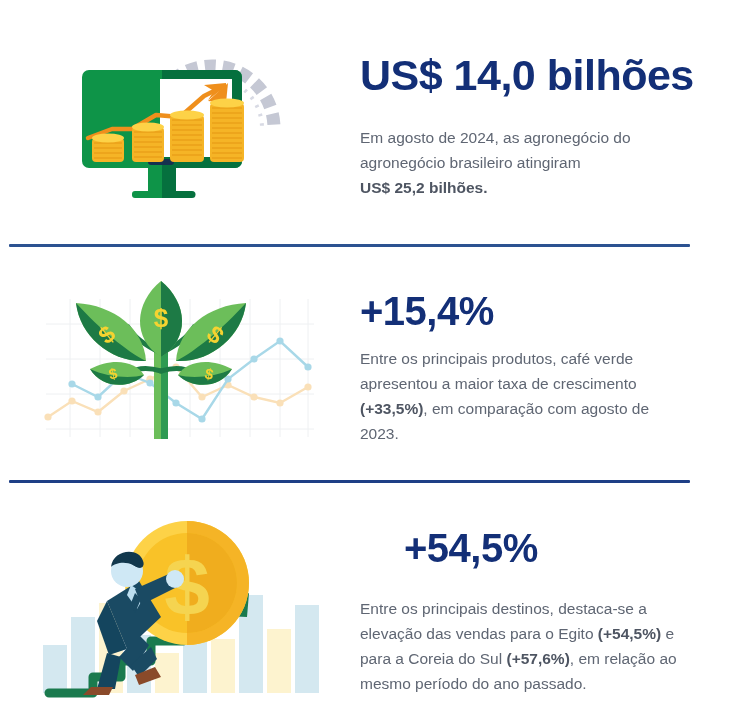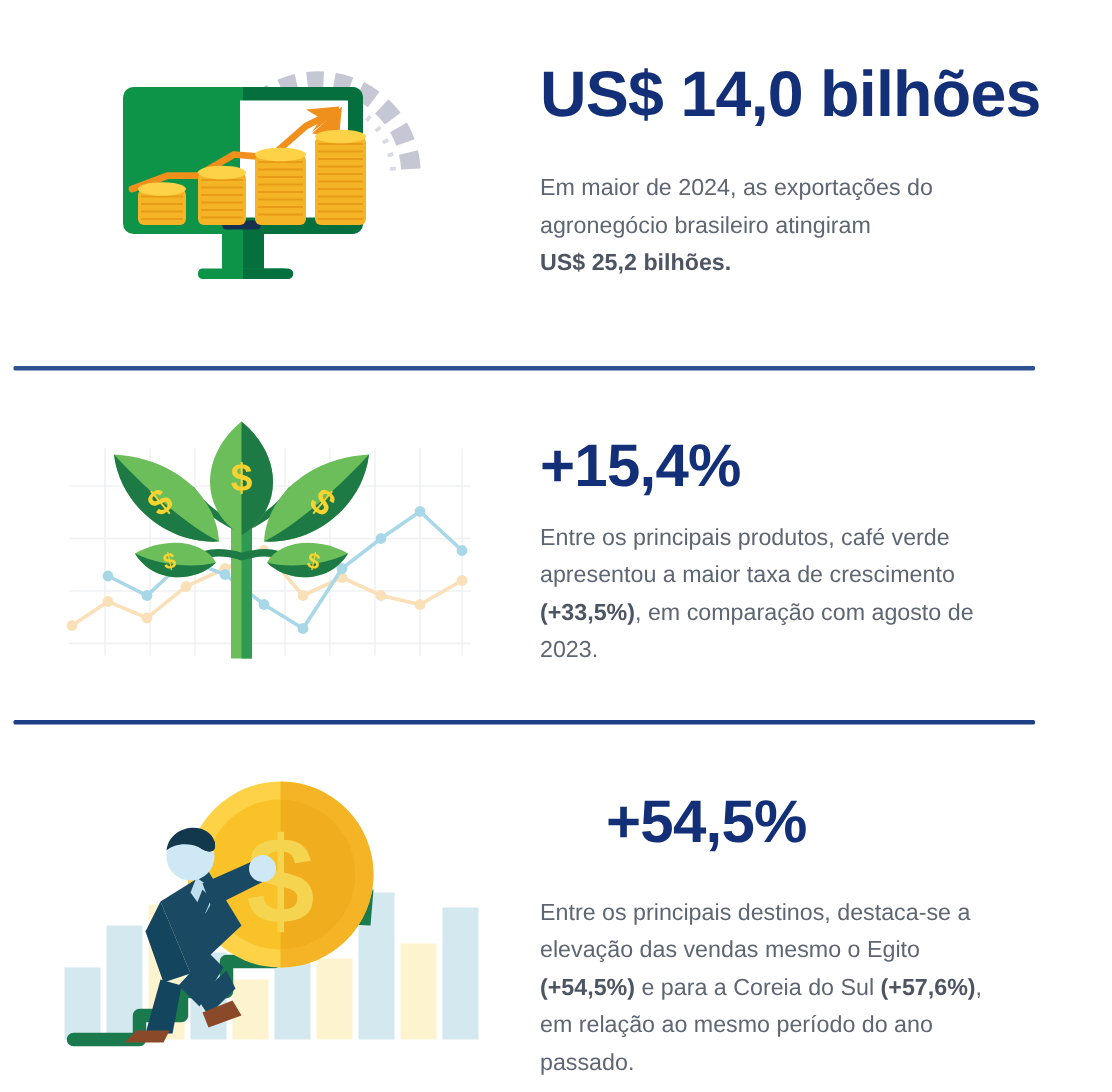--- a/index.html
+++ b/index.html
@@ -43,21 +43,21 @@
   }
   .divider.d2 { background: #1e3f86; }
 
   svg { display: block; overflow: visible; }
 </style>
 </head>
 <body>
 
 <div class="page">
 
-  <div class="block" style="top:16px;height:185px;">
+  <div class="block" style="top:28px;height:185px;">
     <div class="art-col">
       <svg width="220" height="175" viewBox="0 0 220 175">
 
         <g>
           <path d="M80 95 A 62 62 0 1 1 204 95" fill="none" stroke="#c5c8d4" stroke-width="13" stroke-dasharray="11 7"></path>
           <path d="M92 95 A 50 50 0 1 1 192 95" fill="none" stroke="#d8dae4" stroke-width="4" stroke-dasharray="2.5 7"></path>
         </g>
 
         <g>
           <rect x="12" y="37" width="160" height="98" rx="7" fill="#0e9448"></rect>
@@ -131,21 +131,21 @@
               <line x1="142" y1="125" x2="172" y2="125"></line>
             </g>
             <ellipse cx="157" cy="70" rx="17" ry="4.5" fill="#fdd247"></ellipse>
           </g>
         </g>
       </svg>
     </div>
     <div class="txt-col">
       <div class="headline h-big" style="margin-top:26px;">US$ 14,0 bilhões</div>
       <div class="body-txt" style="margin-top:28px;">
-        <span>Em maior de 2024, as exportações do</span><br>
+        <span>Em agosto de 2024, as agronegócio do</span><br>
         <span>agronegócio brasileiro atingiram</span><br>
         <b>US$ 25,2 bilhões.</b>
       </div>
     </div>
   </div>
 
   <div class="divider" style="top:244px;"></div>
 
   <div class="block" style="top:275px;height:180px;">
     <div class="art-col">
@@ -305,18 +305,18 @@
 
           <circle cx="92" cy="54" r="16" fill="#cfe8f5"></circle>
           <path d="M76 50 C 78 32 104 30 108 44 C 110 52 104 52 98 48 C 90 44 80 46 76 50 Z" fill="#12384d"></path>
           <path d="M92 38 L108 44 C 110 52 104 52 98 48 Z" fill="#12384d"></path>
         </g>
       </svg>
     </div>
     <div class="txt-col">
       <div class="headline h-mid" style="margin-top:16px;margin-left:44px;">+54,5%</div>
       <div class="body-txt" style="margin-top:28px;">
-        <span>Entre os principais destinos, destaca-se a elevação das vendas mesmo o Egito </span><b>(+54,5%)</b><span> e para a Coreia do Sul </span><b>(+57,6%)</b><span>, em relação ao mesmo período do ano passado.</span>
+        <span>Entre os principais destinos, destaca-se a elevação das vendas para o Egito </span><b>(+54,5%)</b><span> e para a Coreia do Sul </span><b>(+57,6%)</b><span>, em relação ao mesmo período do ano passado.</span>
       </div>
     </div>
   </div>
 
 </div>
 
 </body></html>

